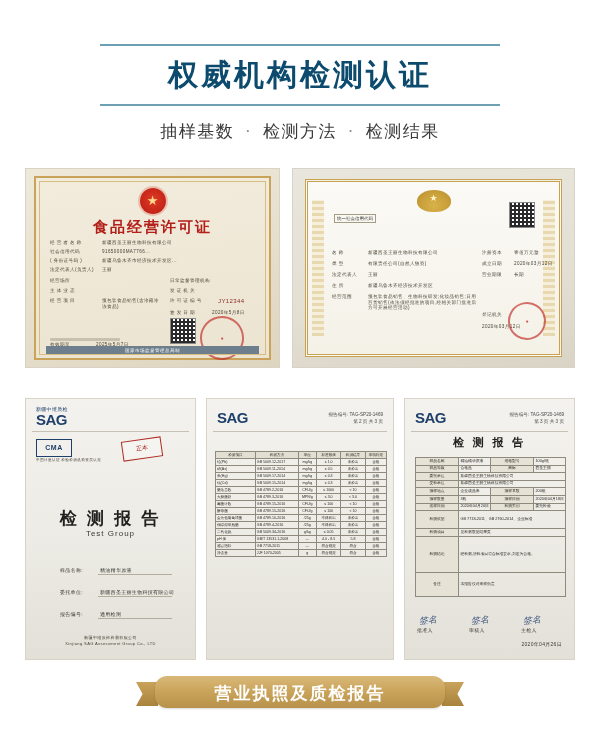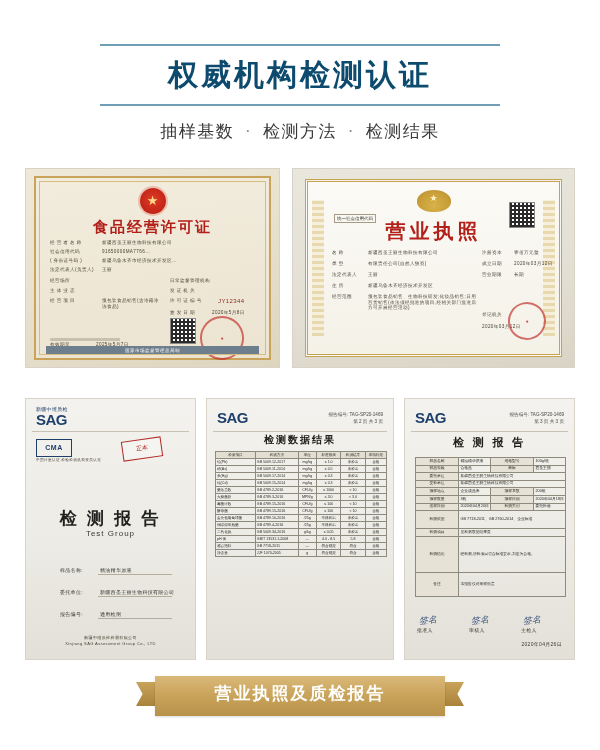--- a/index.html
+++ b/index.html
@@ -333,23 +333,23 @@
     transform: rotate(-6deg);
     opacity: .85;
   }
 
   
   .ribbon {
     position: absolute;
     left: 155px;
     top: 676px;
     width: 290px;
-    height: 40px;
+    height: 32px;
     background: linear-gradient(180deg, #d9b878 0%, #c9a35a 50%, #b8914a 100%);
-    border-radius: 0;
+    border-radius: 12px;
     box-shadow: 0 1px 2px rgba(0,0,0,0.15);
   }
   .ribbon-text {
     position: absolute;
     left: 0; right: 0; top: 0;
     height: 36px;
     line-height: 36px;
     text-align: center;
     color: #ffffff;
     font-size: 17px;
@@ -429,21 +429,20 @@
 
   <div class="photo" style="left:292px; top:168px; width:283px; height:200px;">
     <div class="inner paper-cool">
       <div class="lic-frame">
         <div class="lic-side" style="left:4px;"></div>
         <div class="lic-side" style="right:4px;"></div>
 
         <div class="gold-emblem" style="top:8px;"></div>
         <div style="position:absolute; left:26px; top:32px; font-size:4.5px; color:#3c3a34; border:0.6px solid #a59c88; padding:1px 2px;">统一社会信用代码</div>
 
-        <div class="red-title" style="top:36px; font-size:20px; color:#b3201a; letter-spacing:4px;">营业执照</div>
 
         <div class="qr" style="right:24px; top:20px; width:24px; height:24px;"></div>
 
         <div style="position:absolute; left:24px; top:68px; right:22px; bottom:26px;">
           <div class="mini-label" style="left:0; top:0;">名    称</div>
           <div class="mini-label" style="left:36px; top:0;">新疆西圣王丽生物科技有限公司</div>
 
           <div class="mini-label" style="left:0; top:11px;">类    型</div>
           <div class="mini-label" style="left:36px; top:11px;">有限责任公司(自然人独资)</div>
 
@@ -505,21 +504,20 @@
   <div class="photo" style="left:206px; top:398px; width:188px; height:262px;">
     <div class="inner paper-white">
       <div class="sag-bar">
         <div class="sag-logo" style="top:4px;">SAG</div>
         <div class="sag-right">
           <div>报告编号: TAG-SP20-1469</div>
           <div>第 2 页 共 3 页</div>
         </div>
       </div>
 
-      <div class="doc-title-cn" style="top:34px; font-size:10px; letter-spacing:2px;">检测数据结果</div>
 
       <table class="tbl" style="left:8px; top:52px; width:172px;">
         <thead>
           <tr>
             <th style="width:24%">检测项目</th>
             <th style="width:26%">检测方法</th>
             <th style="width:10%">单位</th>
             <th style="width:14%">标准限值</th>
             <th style="width:14%">检测结果</th>
             <th style="width:12%">单项判定</th>

